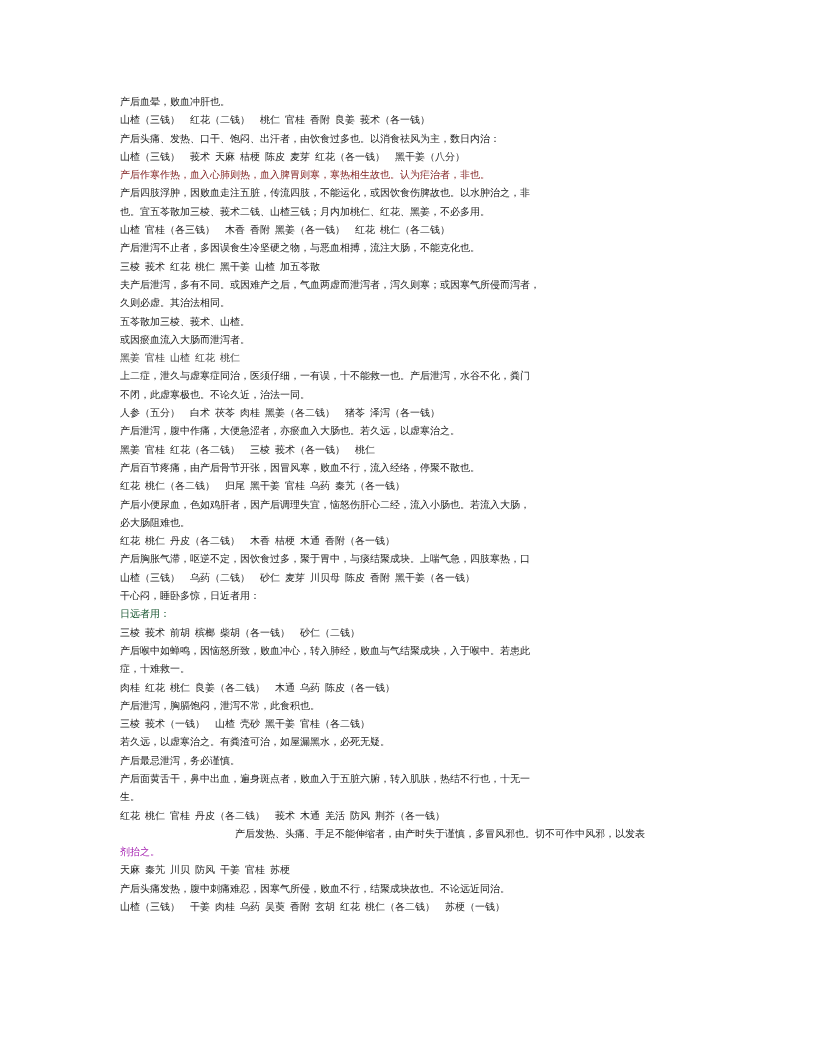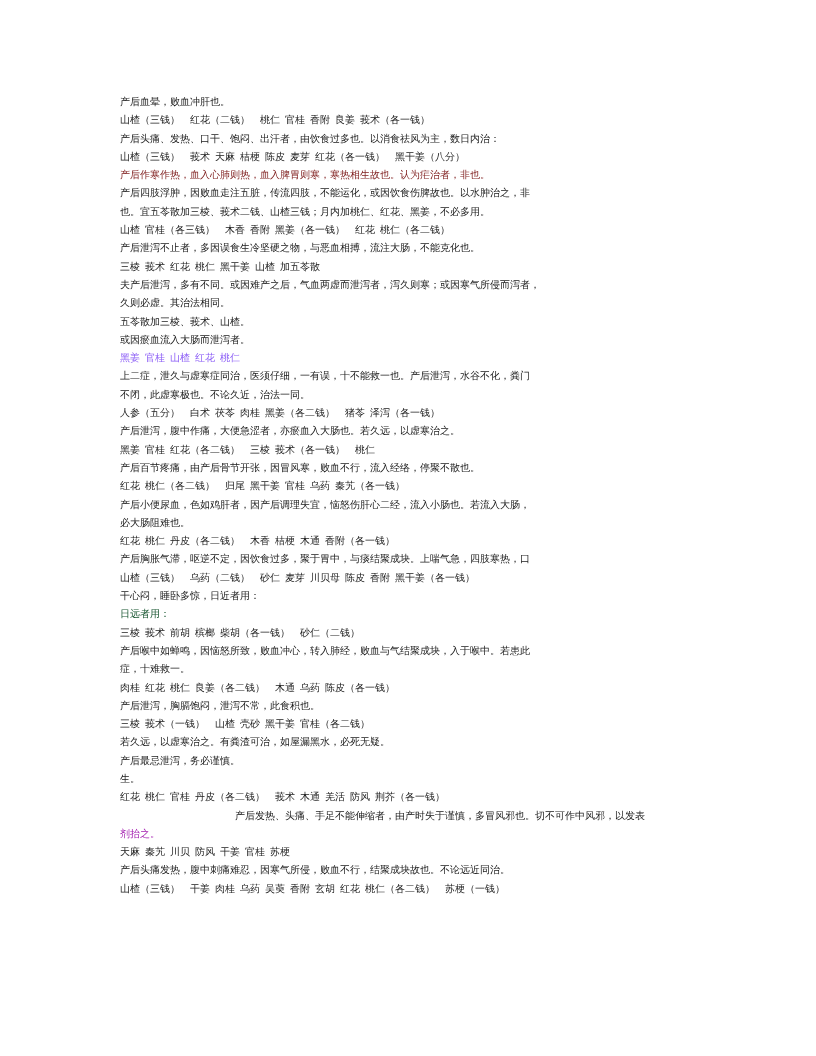--- a/index.html
+++ b/index.html
@@ -41,21 +41,21 @@
       <div class="line" style="color: #7f1d1d;">产后作寒作热，血入心肺则热，血入脾胃则寒，寒热相生故也。认为疟治者，非也。</div>
       <div class="line" style="color: rgb(26, 26, 26);">产后四肢浮肿，因败血走注五脏，传流四肢，不能运化，或因饮食伤脾故也。以水肿治之，非</div>
       <div class="line" style="color: rgb(26, 26, 26);">也。宜五苓散加三棱、莪术二钱、山楂三钱；月内加桃仁、红花、黑姜，不必多用。</div>
       <div class="line" style="color: rgb(26, 26, 26);">山楂  官桂（各三钱）    木香  香附  黑姜（各一钱）    红花  桃仁（各二钱）</div>
       <div class="line" style="color: rgb(26, 26, 26);">产后泄泻不止者，多因误食生冷坚硬之物，与恶血相搏，流注大肠，不能克化也。</div>
       <div class="line" style="color: rgb(26, 26, 26);">三棱  莪术  红花  桃仁  黑干姜  山楂  加五苓散</div>
       <div class="line" style="color: rgb(26, 26, 26);">夫产后泄泻，多有不同。或因难产之后，气血两虚而泄泻者，泻久则寒；或因寒气所侵而泻者，</div>
       <div class="line" style="color: rgb(26, 26, 26);">久则必虚。其治法相同。</div>
       <div class="line" style="color: rgb(26, 26, 26);">五苓散加三棱、莪术、山楂。</div>
       <div class="line" style="color: rgb(26, 26, 26);">或因瘀血流入大肠而泄泻者。</div>
-      <div class="line" style="color: #8b5cf6;">黑姜  官桂  山楂  红花  桃仁</div>
+      <div class="line" style="color: #404040;">黑姜  官桂  山楂  红花  桃仁</div>
       <div class="line" style="color: rgb(26, 26, 26);">上二症，泄久与虚寒症同治，医须仔细，一有误，十不能救一也。产后泄泻，水谷不化，粪门</div>
       <div class="line" style="color: rgb(26, 26, 26);">不闭，此虚寒极也。不论久近，治法一同。</div>
       <div class="line" style="color: rgb(26, 26, 26);">人参（五分）    白术  茯苓  肉桂  黑姜（各二钱）    猪苓  泽泻（各一钱）</div>
       <div class="line" style="color: rgb(26, 26, 26);">产后泄泻，腹中作痛，大便急涩者，亦瘀血入大肠也。若久远，以虚寒治之。</div>
       <div class="line" style="color: rgb(26, 26, 26);">黑姜  官桂  红花（各二钱）    三棱  莪术（各一钱）    桃仁</div>
       <div class="line" style="color: rgb(26, 26, 26);">产后百节疼痛，由产后骨节开张，因冒风寒，败血不行，流入经络，停聚不散也。</div>
       <div class="line" style="color: rgb(26, 26, 26);">红花  桃仁（各二钱）    归尾  黑干姜  官桂  乌药  秦艽（各一钱）</div>
       <div class="line" style="color: rgb(26, 26, 26);">产后小便尿血，色如鸡肝者，因产后调理失宜，恼怒伤肝心二经，流入小肠也。若流入大肠，</div>
       <div class="line" style="color: rgb(26, 26, 26);">必大肠阻难也。</div>
       <div class="line" style="color: rgb(26, 26, 26);">红花  桃仁  丹皮（各二钱）    木香  桔梗  木通  香附（各一钱）</div>
@@ -64,20 +64,21 @@
       <div class="line" style="color: rgb(26, 26, 26);">干心闷，睡卧多惊，日近者用：</div>
       <div class="line" style="color: #14532d;">日远者用：</div>
       <div class="line" style="color: rgb(26, 26, 26);">三棱  莪术  前胡  槟榔  柴胡（各一钱）    砂仁（二钱）</div>
       <div class="line" style="color: rgb(26, 26, 26);">产后喉中如蝉鸣，因恼怒所致，败血冲心，转入肺经，败血与气结聚成块，入于喉中。若患此</div>
       <div class="line" style="color: rgb(26, 26, 26);">症，十难救一。</div>
       <div class="line" style="color: rgb(26, 26, 26);">肉桂  红花  桃仁  良姜（各二钱）    木通  乌药  陈皮（各一钱）</div>
       <div class="line" style="color: rgb(26, 26, 26);">产后泄泻，胸膈饱闷，泄泻不常，此食积也。</div>
       <div class="line" style="color: rgb(26, 26, 26);">三棱  莪术（一钱）    山楂  壳砂  黑干姜  官桂（各二钱）</div>
       <div class="line" style="color: rgb(26, 26, 26);">若久远，以虚寒治之。有粪渣可治，如屋漏黑水，必死无疑。</div>
       <div class="line" style="color: rgb(26, 26, 26);">产后最忌泄泻，务必谨慎。</div>
+      <div class="line" style="color: rgb(26, 26, 26);">产后面黄舌干，鼻中出血，遍身斑点者，败血入于五脏六腑，转入肌肤，热结不行也，十无一</div>
       <div class="line" style="color: rgb(26, 26, 26);">生。</div>
       <div class="line" style="color: rgb(26, 26, 26);">红花  桃仁  官桂  丹皮（各二钱）    莪术  木通  羌活  防风  荆芥（各一钱）</div>
       <div class="line" style="color: rgb(26, 26, 26); text-align: center;">产后发热、头痛、手足不能伸缩者，由产时失于谨慎，多冒风邪也。切不可作中风邪，以发表</div>
       <div class="line" style="color: #a21caf;">剂抬之。</div>
       <div class="line" style="color: rgb(26, 26, 26);">天麻  秦艽  川贝  防风  干姜  官桂  苏梗</div>
       <div class="line" style="color: rgb(26, 26, 26);">产后头痛发热，腹中刺痛难忍，因寒气所侵，败血不行，结聚成块故也。不论远近同治。</div>
       <div class="line" style="color: rgb(26, 26, 26);">山楂（三钱）    干姜  肉桂  乌药  吴萸  香附  玄胡  红花  桃仁（各二钱）    苏梗（一钱）</div>
     </div>
 </div>
 

